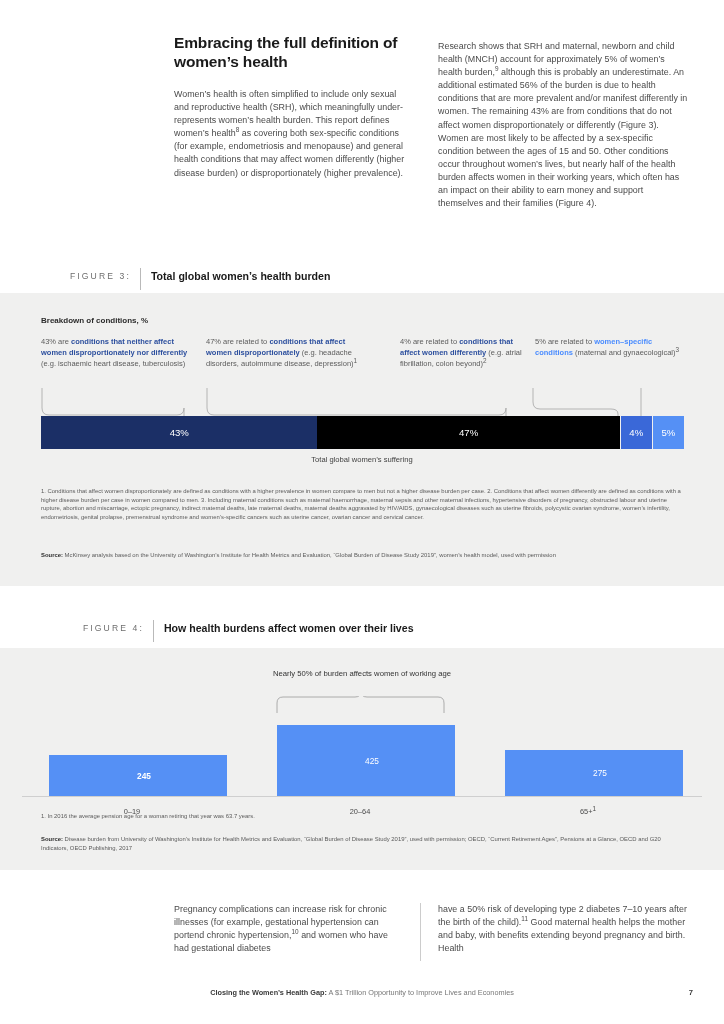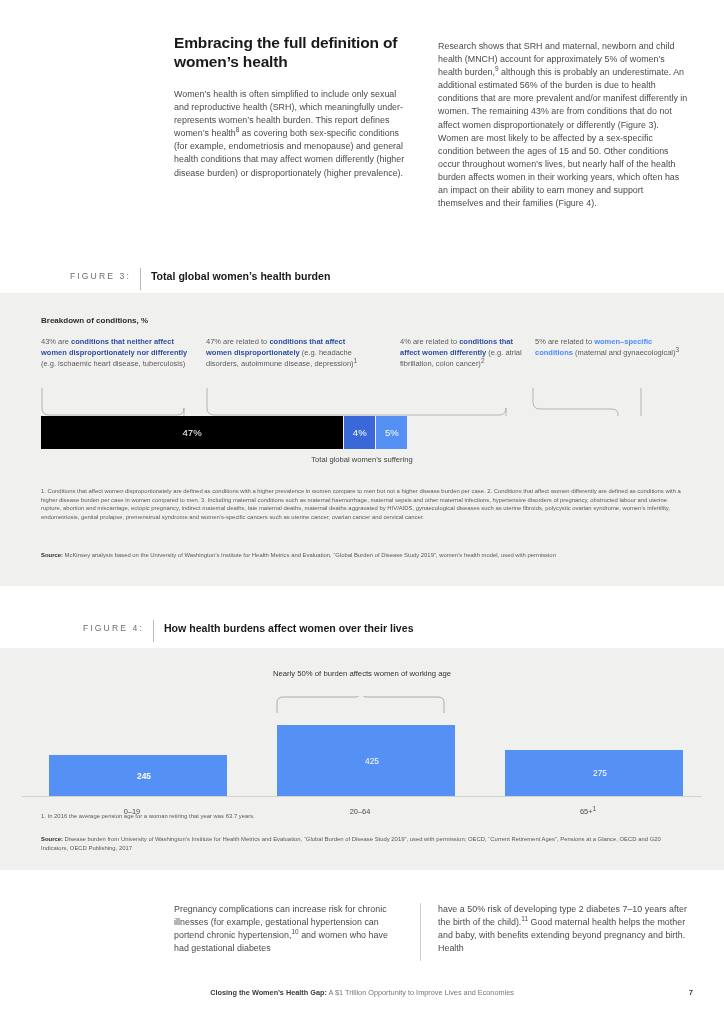--- a/index.html
+++ b/index.html
@@ -255,32 +255,33 @@
 </div>
 
 <div class="band" id="band-fig3"></div>
 
 <div class="bd-title">Breakdown of conditions, %</div>
 
 <div class="callout" id="co1"><span>43% are </span><b>conditions that neither affect women disproportionately nor differently</b><span> (e.g. ischaemic heart disease, tuberculosis)</span></div>
 
 <div class="callout" id="co2"><span>47% are related to </span><b>conditions that affect women disproportionately</b><span> (e.g. headache disorders, autoimmune disease, depression)</span><sup>1</sup></div>
 
-<div class="callout" id="co3"><span>4% are related to </span><b>conditions that affect women differently</b><span> (e.g. atrial fibrillation, colon cancer)</span><sup>2</sup></div>
+<div class="callout" id="co3"><span>4% are related to </span><b>conditions that affect women differently</b><span> (e.g. atrial fibrillation, colon beyond)</span><sup>2</sup></div>
 
 <div class="callout" id="co4"><span>5% are related to </span><b class="lite">women–specific conditions</b><span> (maternal and gynaecological)</span><sup>3</sup></div>
 
 <svg class="brace-layer" viewBox="0 0 724 32">
   <path d="M42,2 L42,22 Q42,29 49,29 L177,29 Q184,29 184,22 L184,30" fill="none" stroke="#a5a5a5" stroke-width="0.8"></path>
   <path d="M207,2 L207,22 Q207,29 214,29 L499,29 Q506,29 506,22 L506,30" fill="none" stroke="#a5a5a5" stroke-width="0.8"></path>
   <path d="M533,2 L533,16 Q533,23 540,23 L611,23 Q618,23 618,28 L618,30" fill="none" stroke="#a5a5a5" stroke-width="0.8"></path>
   <path d="M641,2 L641,30" fill="none" stroke="#a5a5a5" stroke-width="0.8"></path>
 </svg>
 
 <div class="stack-bar">
+  <div class="seg" style="width:43%; background:#1b2f66;">43%</div>
   <div class="seg" style="width:47%; background:#000000;">47%</div>
   <div class="seg sep" style="width:5%; background:#3a68d8;">4%</div>
   <div class="seg sep" style="width:5%; background:#5590f5;">5%</div>
 </div>
 
 <div class="bar-caption">Total global women’s suffering</div>
 
 <div class="fnote" id="fn3">1. Conditions that affect women disproportionately are defined as conditions with a higher prevalence in women compare to men but not a higher disease burden per case. 2. Conditions that affect women differently are defined as conditions with a higher disease burden per case in women compared to men. 3. Including maternal conditions such as maternal haemorrhage, maternal sepsis and other maternal infections, hypertensive disorders of pregnancy, obstructed labour and uterine rupture, abortion and miscarriage, ectopic pregnancy, indirect maternal deaths, late maternal deaths, maternal deaths aggravated by HIV/AIDS, gynaecological diseases such as uterine fibroids, polycystic ovarian syndrome, women’s infertility, endometriosis, genital prolapse, premenstrual syndrome and women’s-specific cancers such as uterine cancer, ovarian cancer and cervical cancer.</div>
 <div class="fnote" id="src3"><b>Source:</b><span> McKinsey analysis based on the University of Washington’s Institute for Health Metrics and Evaluation, “Global Burden of Disease Study 2019”, women’s health model, used with permission</span></div>
 

